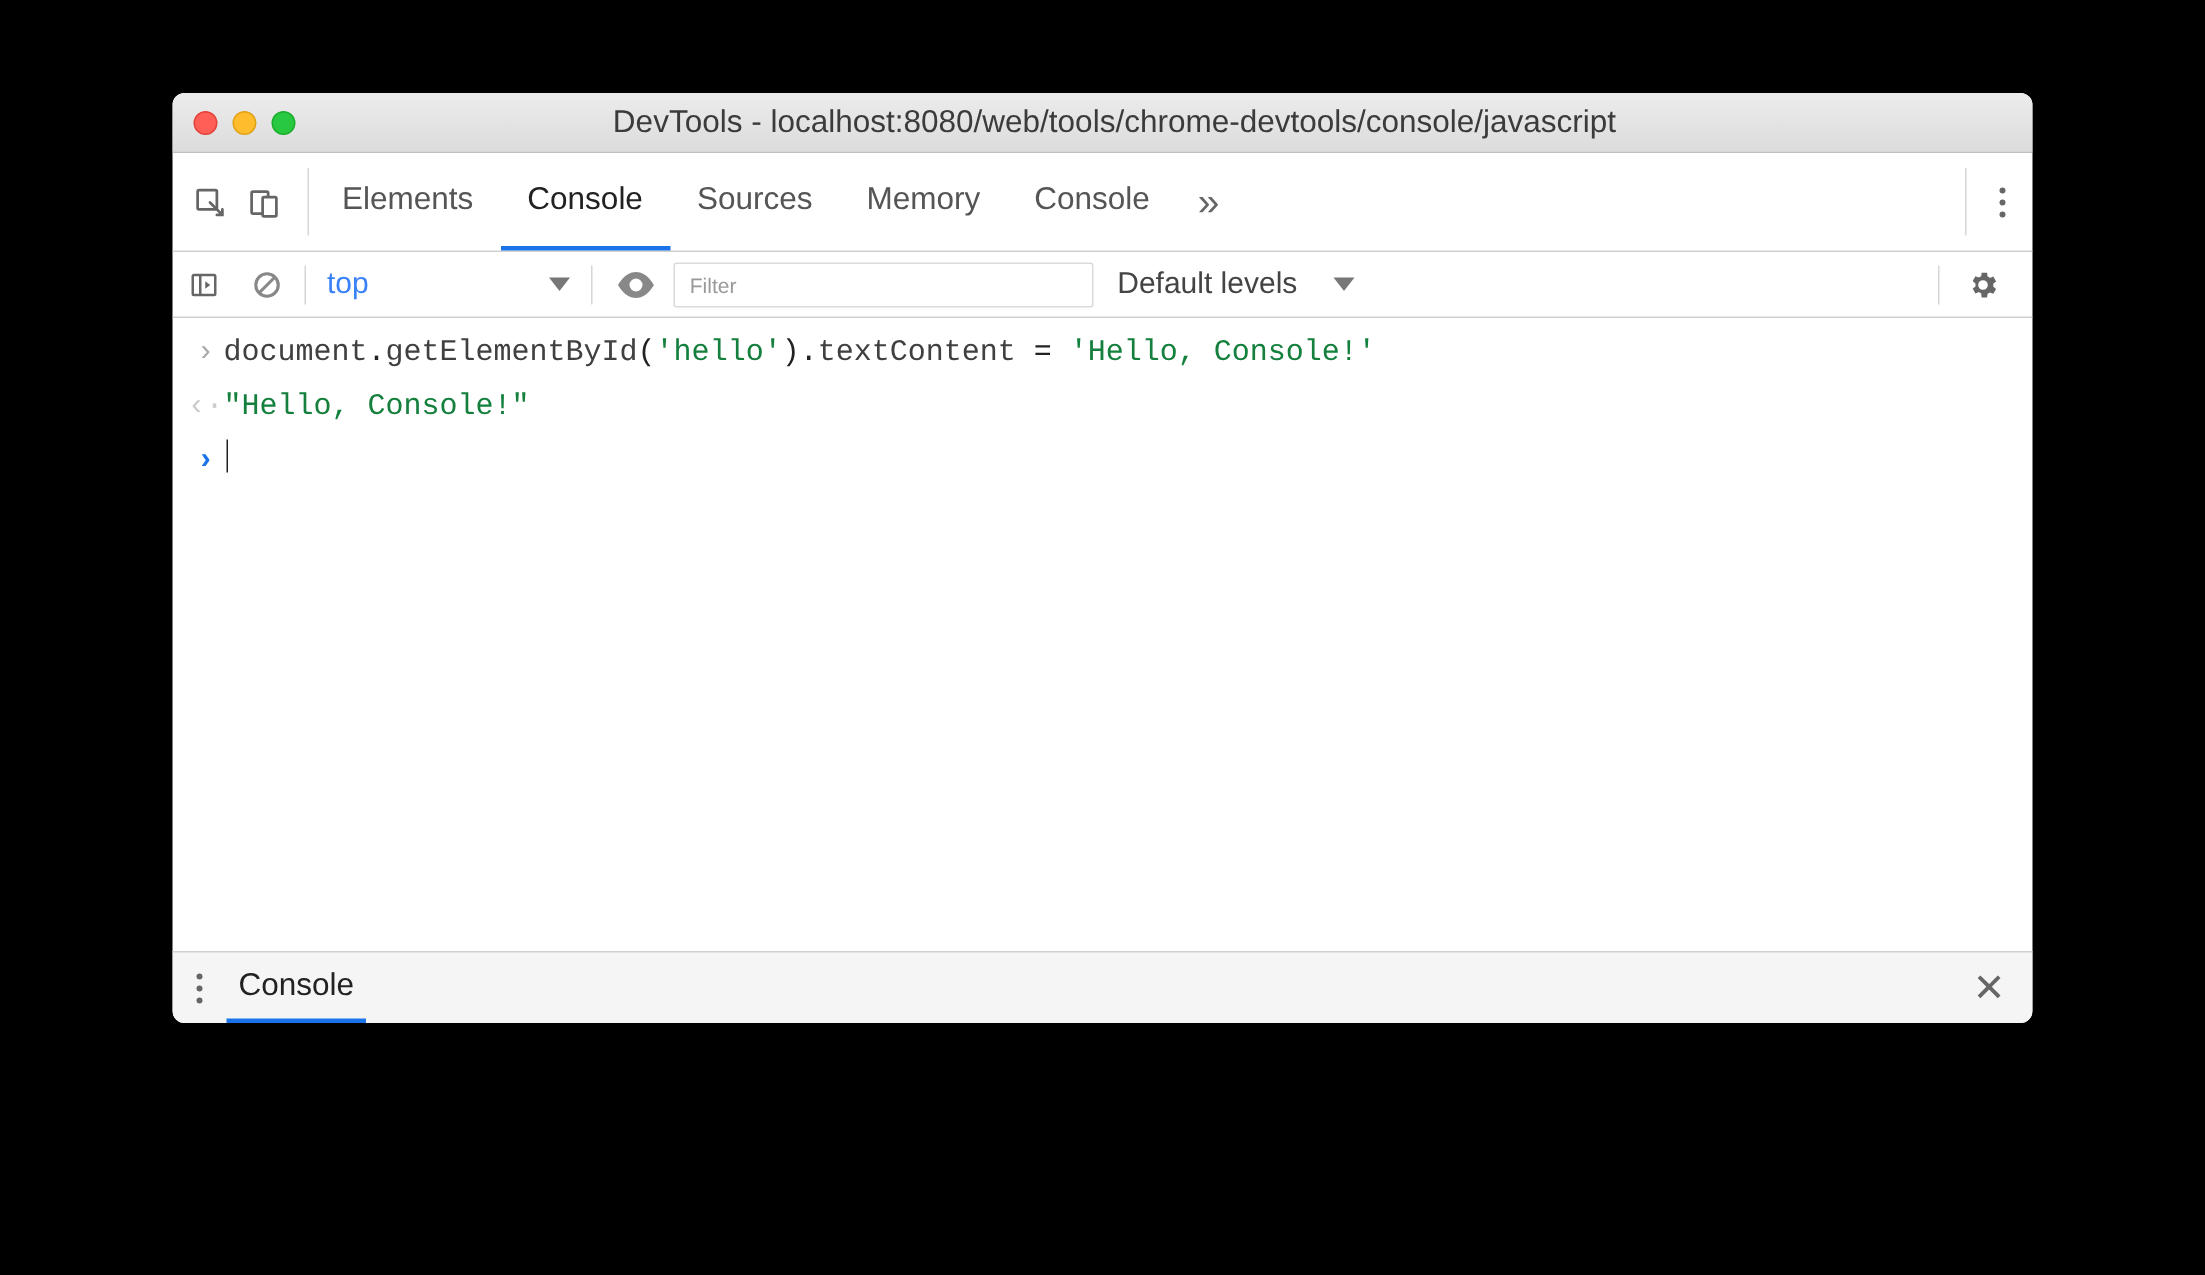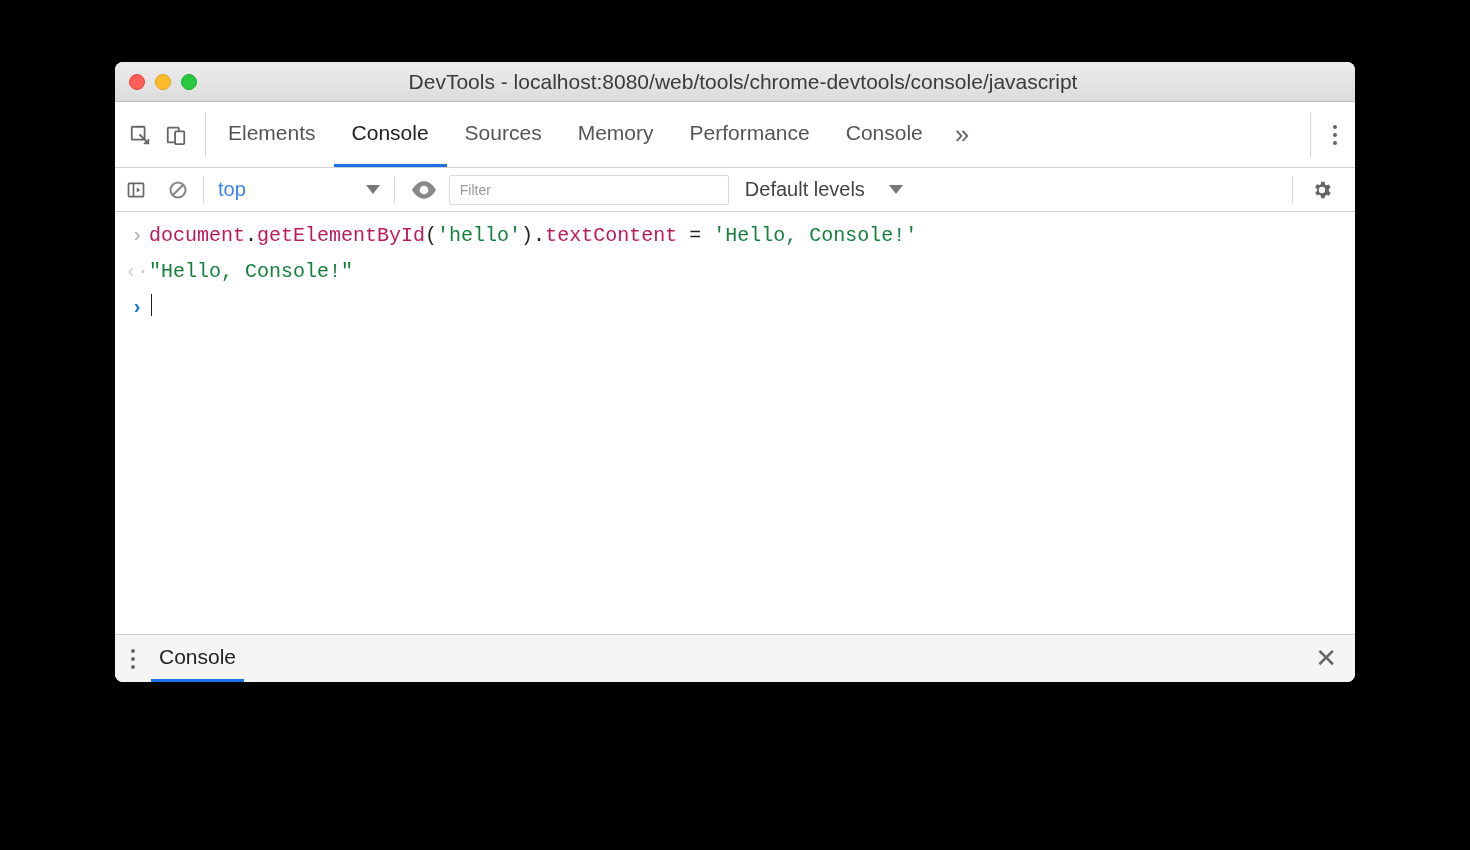--- a/index.html
+++ b/index.html
@@ -93,21 +93,21 @@
     font-family: Menlo, Consolas, "Courier New", monospace;
     font-size: 20px; line-height: 1.6;
     padding: 6px 0;
   }
   .row { display:flex; align-items:flex-start; padding:2px 10px; }
   .gutter { width:24px; flex:none; text-align:center; user-select:none; }
   .gutter.in { color:#aaa; }
   .gutter.out { color:#ccc; }
   .gutter.prompt { color:#1a73e8; font-weight:bold; }
   .code { white-space:pre; color:#222; }
-  .tok-method { color:#be185d; }
+  .tok-method { color:#404040; }
   .tok-str { color:#15803d; }
   .tok-punc { color:#222; }
   .cursor {
     display:inline-block; width:1px; height:22px; background:#222; vertical-align:-3px;
     animation: blink 1s step-end infinite; margin-left:2px;
   }
   @keyframes blink { 50% { opacity:0; } }
   
   .drawer {
     height: 48px;
@@ -160,23 +160,20 @@
     <div class="tab active">
         <span>Console</span>
       </div>
     <div class="tab">
         <span>Sources</span>
       </div>
     <div class="tab">
         <span>Memory</span>
       </div>
     <div class="tab">
-        <span>Performance</span>
-      </div>
-    <div class="tab">
         <span>Console</span>
       </div>
     <div class="more-tabs">
         <span>»</span>
       </div>
     <div class="spacer"></div>
     <div class="sep"></div>
     <div class="kebab">
       <div class="kebab-dots">
           <span></span>

